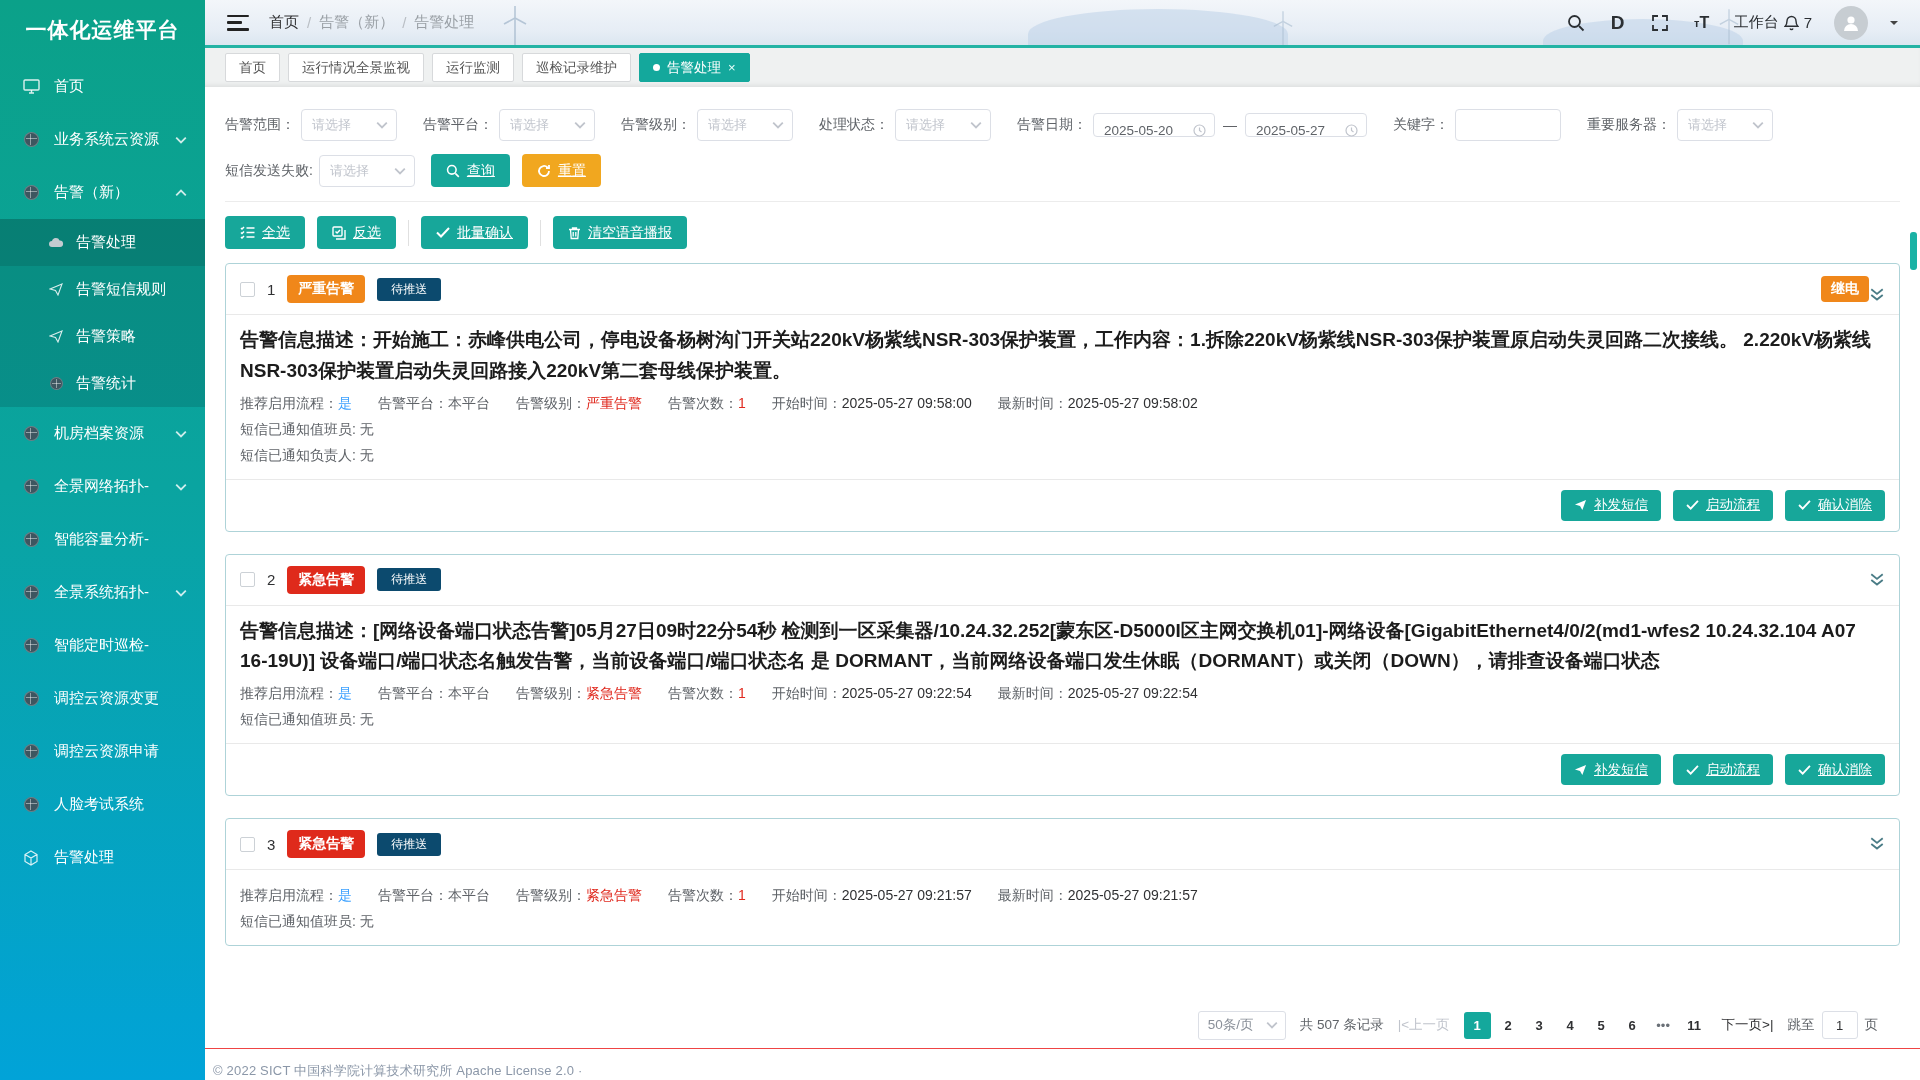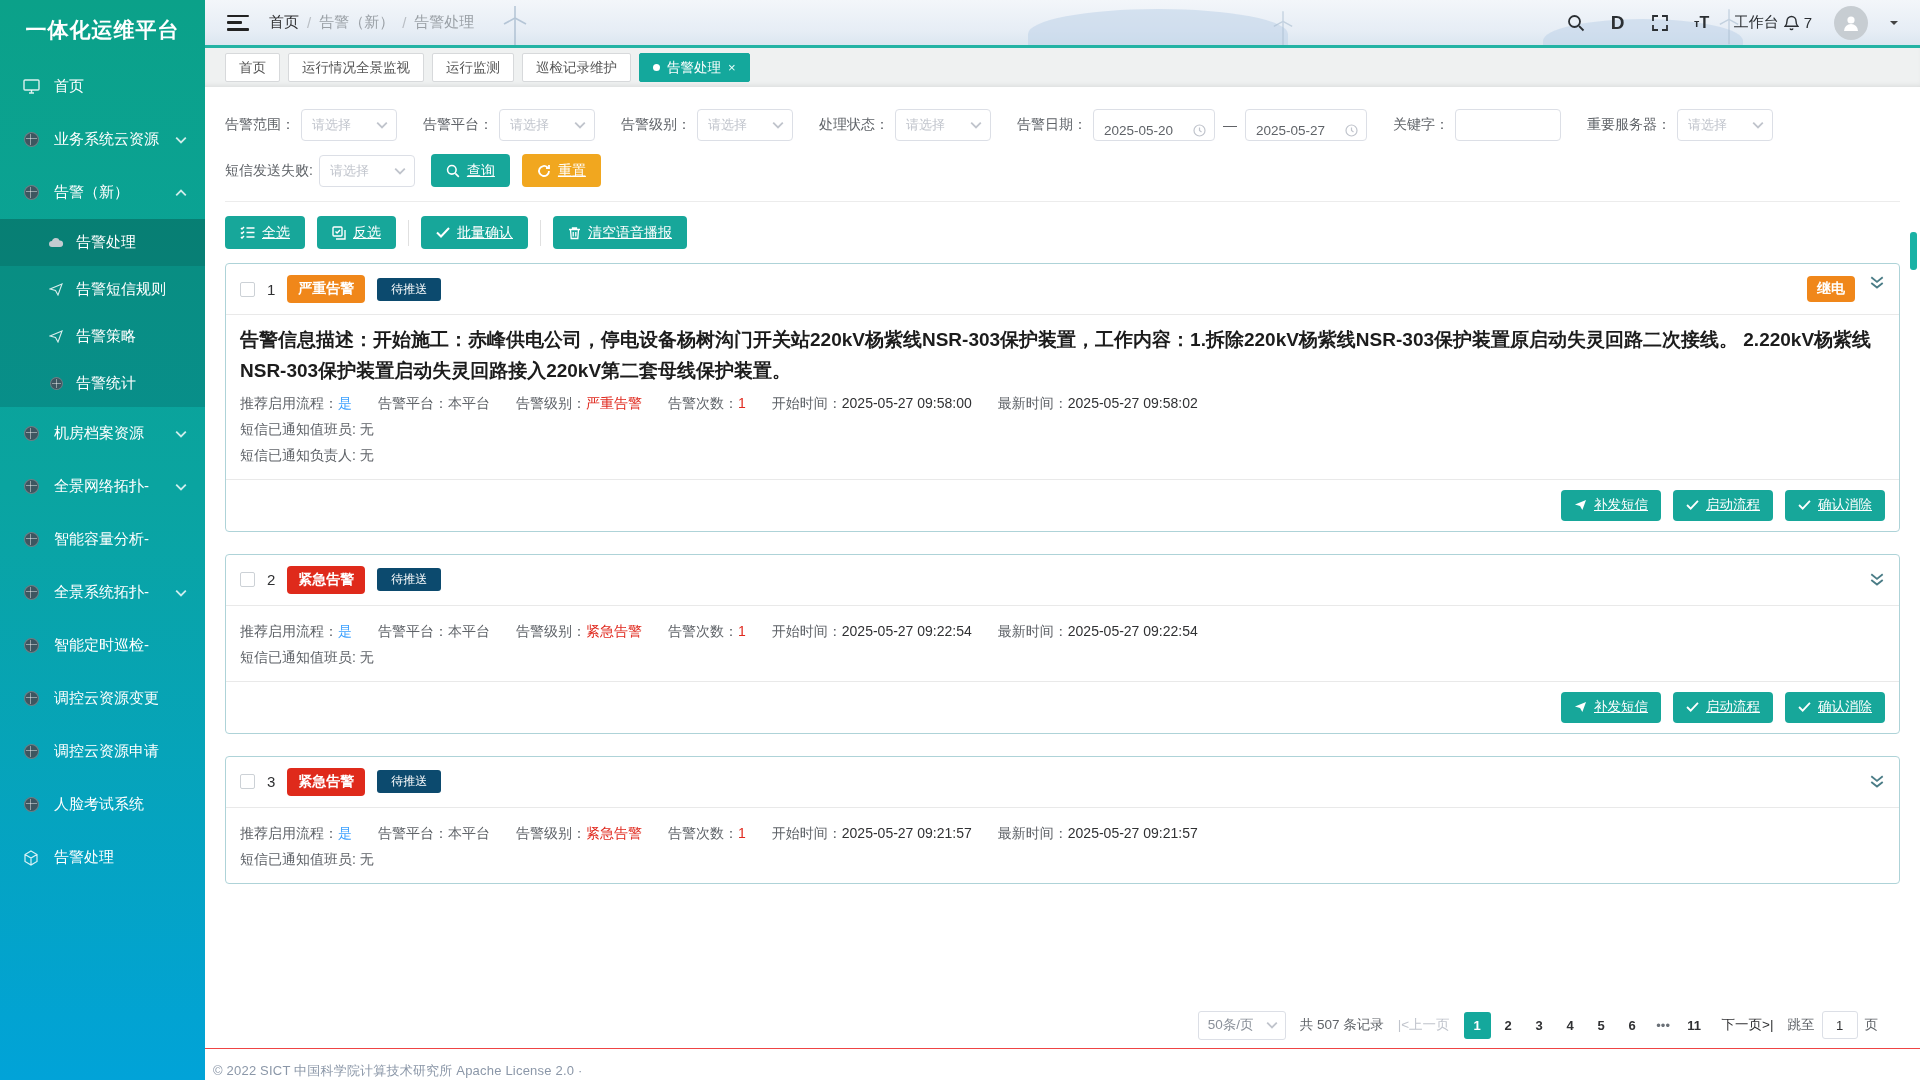--- a/index.html
+++ b/index.html
@@ -55,41 +55,41 @@
 
   
   .content { flex:1; background:#fff; display:flex; flex-direction:column; padding:0 20px; position:relative; min-height:0; }
   .filters { padding-top:22px; }
   .frow { display:flex; align-items:center; flex-wrap:nowrap; margin-bottom:13px; }
   .fgroup { display:flex; align-items:center; margin-right:26px; }
   .flabel { color:#5f6368; font-size:14px; white-space:nowrap; margin-right:6px; }
   .sel { width:96px; height:32px; border:1px solid #dcdfe6; border-radius:4px; background:#fff; display:flex; align-items:center; justify-content:space-between; padding:0 8px 0 10px; cursor:pointer; }
   .sel .ph { color:#c0c4cc; font-size:13px; }
   .sel .chev { color:#c0c4cc; }
-  .datebox { width:122px; height:32px; border:1px solid #dcdfe6; border-radius:4px; display:flex; align-items:center; justify-content:space-between; padding:10px 8px 0 10px; color:#5f6368; font-size:13.5px; cursor:pointer; }
+  .datebox { width:122px; height:24px; border:1px solid #dcdfe6; border-radius:4px; display:flex; align-items:center; justify-content:space-between; padding:10px 8px 0 10px; color:#5f6368; font-size:13.5px; cursor:pointer; }
   .date-sep { margin:0 8px; color:#606266; }
   .txtinput { width:106px; height:32px; border:1px solid #dcdfe6; border-radius:4px; padding:0 8px; font-size:13.5px; color:#303133; outline:none; }
   .btn { height:33px; border:none; border-radius:4px; color:#fff; font-size:14px; display:inline-flex; align-items:center; gap:7px; padding:0 15px; cursor:pointer; font-family:inherit;text-decoration:underline; }
   .btn.teal { background:#17a79a; }
   .btn.orange { background:#f1a71f; }
   .hdivider { border:none; border-top:1px solid #ececec; margin:6px 0 0; }
   .toolbar { display:flex; align-items:center; gap:12px; padding:14px 0 14px; }
   .vsep { width:1px; height:26px; background:#e0e0e0; }
 
   
   .cards { flex:1; overflow:hidden; display:flex; flex-direction:column; gap:22px; min-height:0; }
   .card { border:1px solid #aed3d8; border-radius:4px; background:#fff; flex:0 0 auto; }
   .card-head { display:flex; align-items:center; padding:11px 14px; gap:12px; }
   .checkbox { width:15px; height:15px; border:1px solid #ccd1d6; border-radius:2px; background:#fff; cursor:pointer; flex:0 0 15px; }
   .card-idx { font-size:15px; color:#303133; }
   .badge-level { color:#fff; font-weight:700; font-size:14px; padding:5px 11px; border-radius:4px; }
   .badge-level.orange { background:#f0871a; }
   .badge-level.red { background:#df2a1b; }
   .badge-push { background:#0c4a6e; color:#fff; font-size:12px; padding:3px 14px; border-radius:3px; }
-  .head-right { margin-left:auto; display:flex; align-items:flex-start; gap:14px; }
+  .head-right { margin-left:auto; display:flex; align-items:flex-end; }
   .badge-tag { background:#f0871a; color:#fff; font-weight:700; font-size:14px; padding:4px 10px; border-radius:4px; }
   .dbl-chev { width:16px; height:14px; color:#4a7c86; cursor:pointer; }
   .card-sep { border:none; border-top:1px solid #e9e9e9; margin:0; }
   .card-body { padding:10px 14px 6px; }
   .desc { font-weight:700; color:#1c1c1c; font-size:19px; line-height:1.62; margin-bottom:8px; }
   .meta { color:#5f6368; font-size:14px; margin:7px 0; display:flex; flex-wrap:wrap; column-gap:26px; row-gap:4px; }
   .meta b { font-weight:400; }
   .v-blue { color:#3aa0ff; }
   .v-red { color:#e02a1f; }
   .v-dark { color:#303133; }
@@ -545,20 +545,21 @@
             <span class="badge-level red">紧急告警</span>
             <span class="badge-push">待推送</span>
             <span class="head-right">
               <svg class="dbl-chev" viewBox="0 0 14 12">
                   <path d="M2 1l5 4 5-4M2 6l5 4 5-4" fill="none" stroke="currentColor" stroke-width="1.6"></path>
                 </svg>
             </span>
           </div>
           <hr class="card-sep">
           <div class="card-body">
+            <div class="desc"><span>告警信息描述：</span><span>[网络设备端口状态告警]05月27日09时22分54秒 检测到一区采集器/10.24.32.252[蒙东区-D5000I区主网交换机01]-网络设备[GigabitEthernet4/0/2(md1-wfes2 10.24.32.104 A07 16-19U)] 设备端口/端口状态名触发告警，当前设备端口/端口状态名 是 DORMANT，当前网络设备端口发生休眠（DORMANT）或关闭（DOWN），请排查设备端口状态</span></div>
             <div class="meta">
               <span><span>推荐启用流程：</span><b class="v-blue">是</b></span>
               <span><span>告警平台：</span><b>本平台</b></span>
               <span><span>告警级别：</span><b class="v-red">紧急告警</b></span>
               <span><span>告警次数：</span><b class="v-red">1</b></span>
               <span><span>开始时间：</span><b class="v-dark">2025-05-27 09:22:54</b></span>
               <span><span>最新时间：</span><b class="v-dark">2025-05-27 09:22:54</b></span>
             </div>
             <div class="notify-row"><span>短信已通知值班员: </span><span>无</span></div>
           </div>

